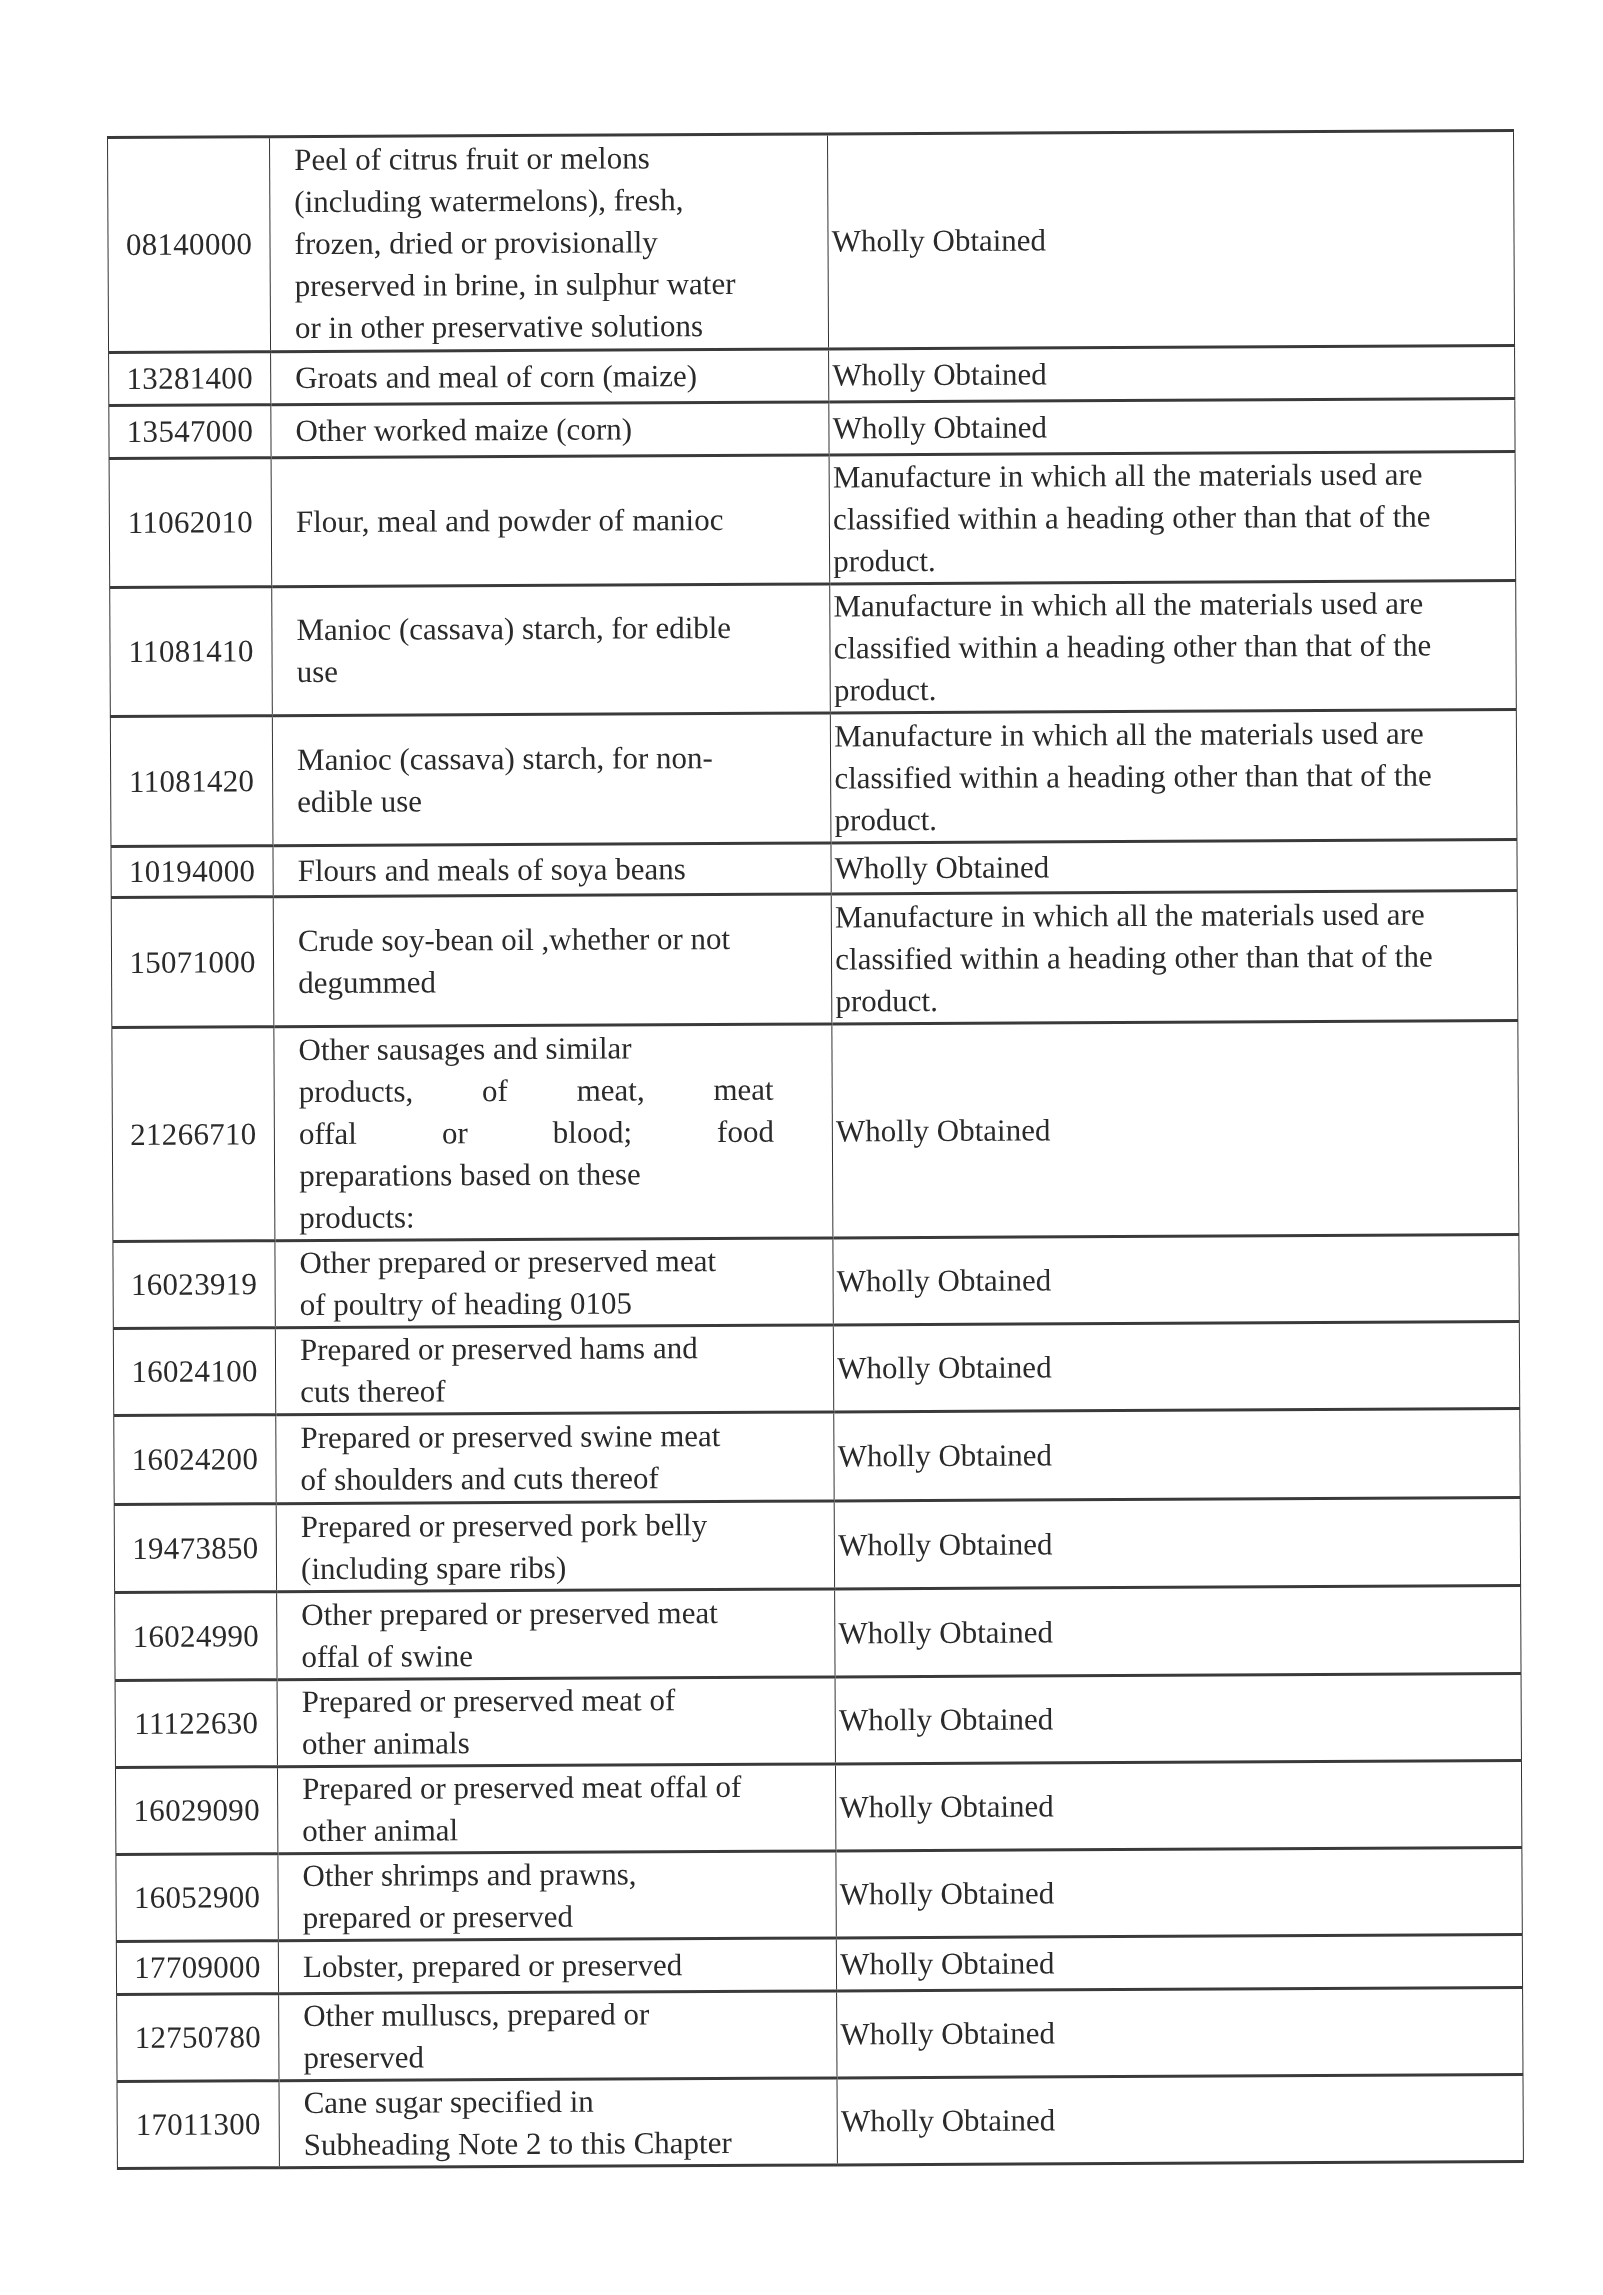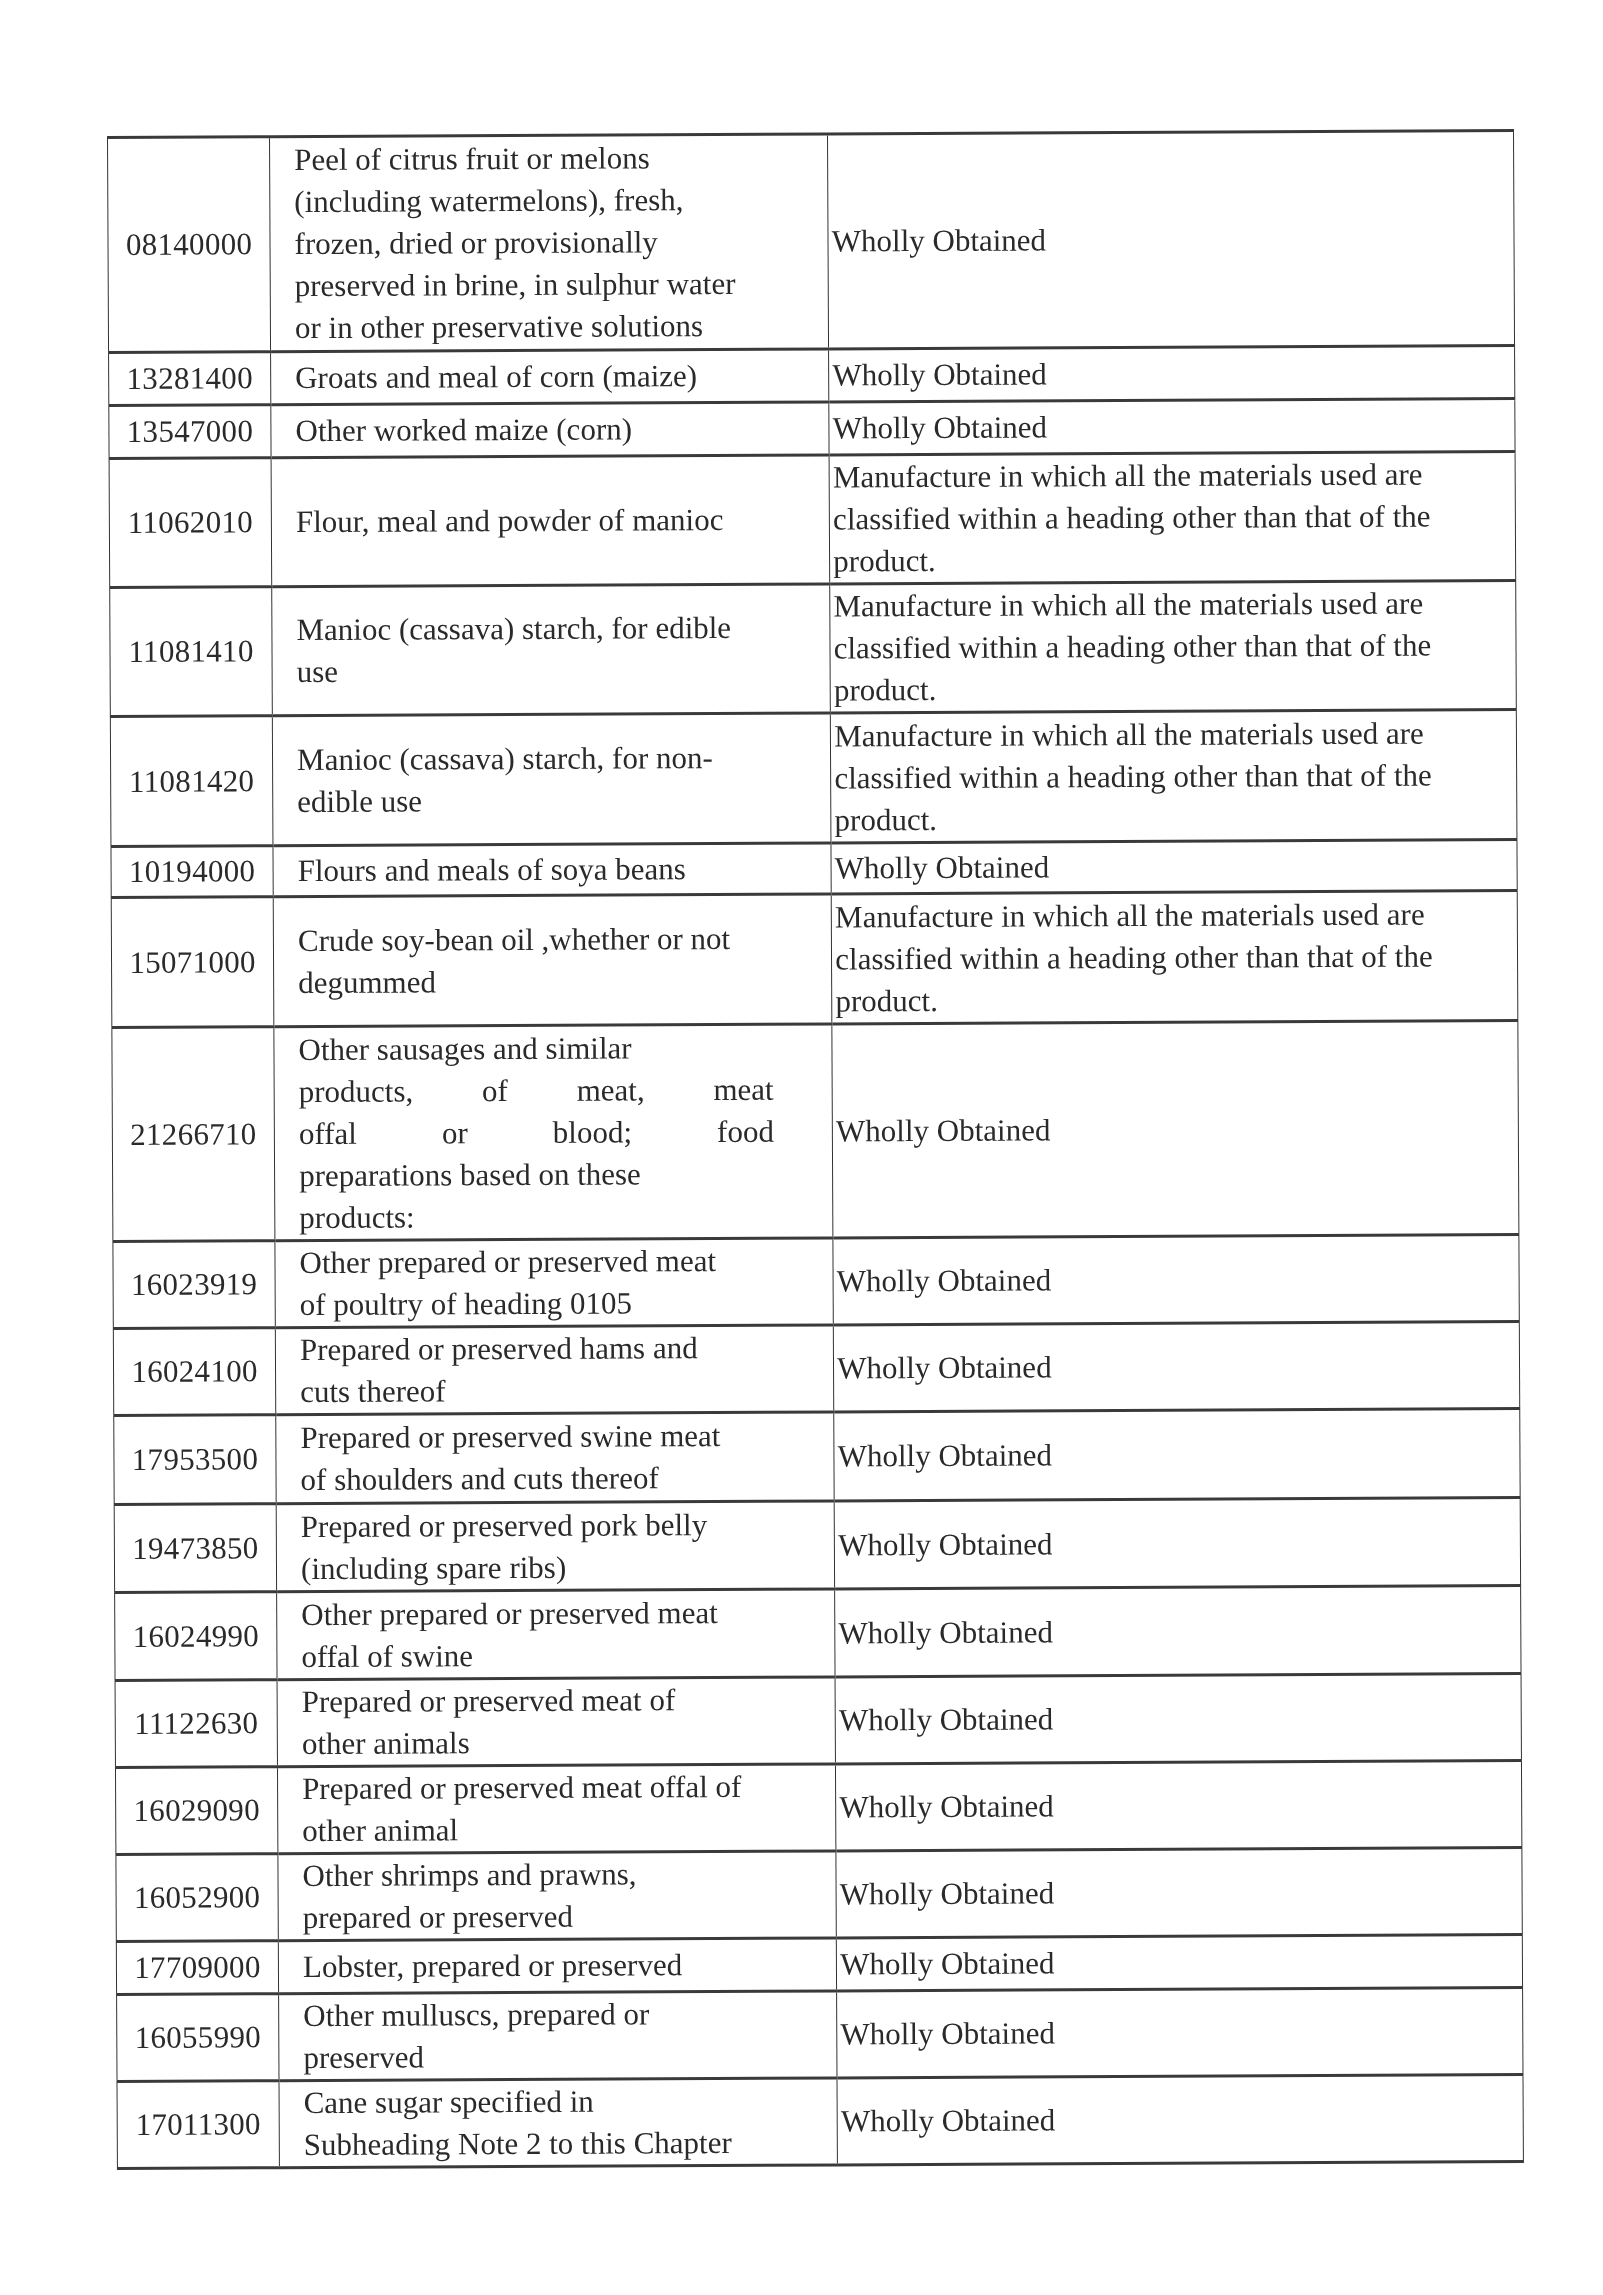--- a/index.html
+++ b/index.html
@@ -191,21 +191,21 @@
             <td class="code"><span>16024100</span></td>
             <td class="desc">
               <span class="line">Prepared or preserved hams and</span>
               <span class="line">cuts thereof</span>
             </td>
             <td class="rule">
               <span class="line">Wholly Obtained</span>
             </td>
           </tr>
           <tr style="height: 89px;">
-            <td class="code"><span>17953500</span></td>
+            <td class="code"><span>16024200</span></td>
             <td class="desc">
               <span class="line">Prepared or preserved swine meat</span>
               <span class="line">of shoulders and cuts thereof</span>
             </td>
             <td class="rule">
               <span class="line">Wholly Obtained</span>
             </td>
           </tr>
           <tr style="height: 88px;">
             <td class="code"><span>19473850</span></td>
@@ -260,21 +260,21 @@
           <tr style="height: 53px;">
             <td class="code"><span>17709000</span></td>
             <td class="desc">
               <span class="line">Lobster, prepared or preserved</span>
             </td>
             <td class="rule">
               <span class="line">Wholly Obtained</span>
             </td>
           </tr>
           <tr style="height: 85px;">
-            <td class="code"><span>16055990</span></td>
+            <td class="code"><span>12750780</span></td>
             <td class="desc">
               <span class="line">Other mulluscs, prepared or</span>
               <span class="line">preserved</span>
             </td>
             <td class="rule">
               <span class="line">Wholly Obtained</span>
             </td>
           </tr>
           <tr style="height: 87px;">
             <td class="code"><span>17011300</span></td>

